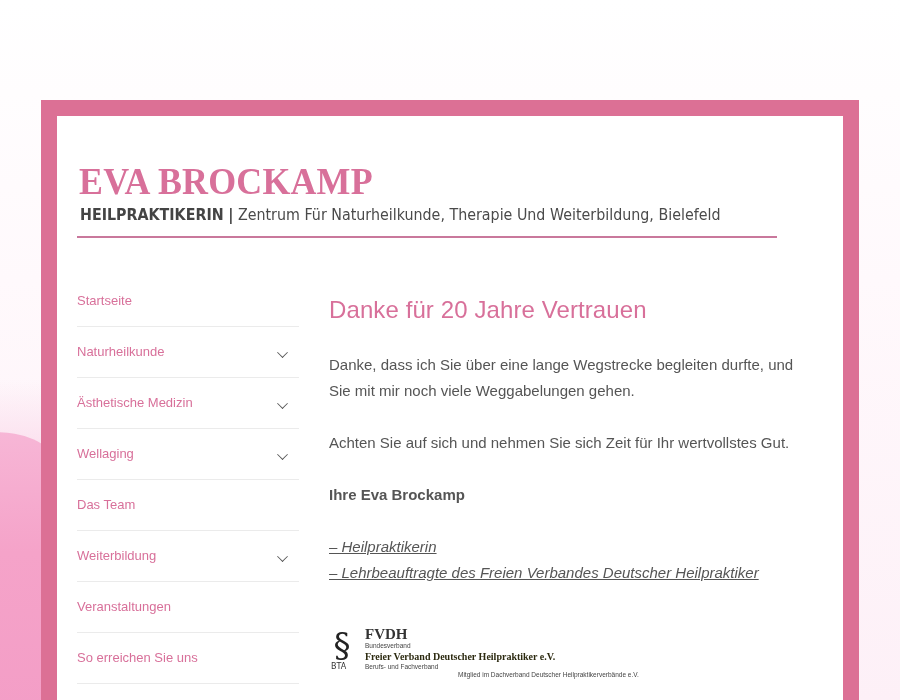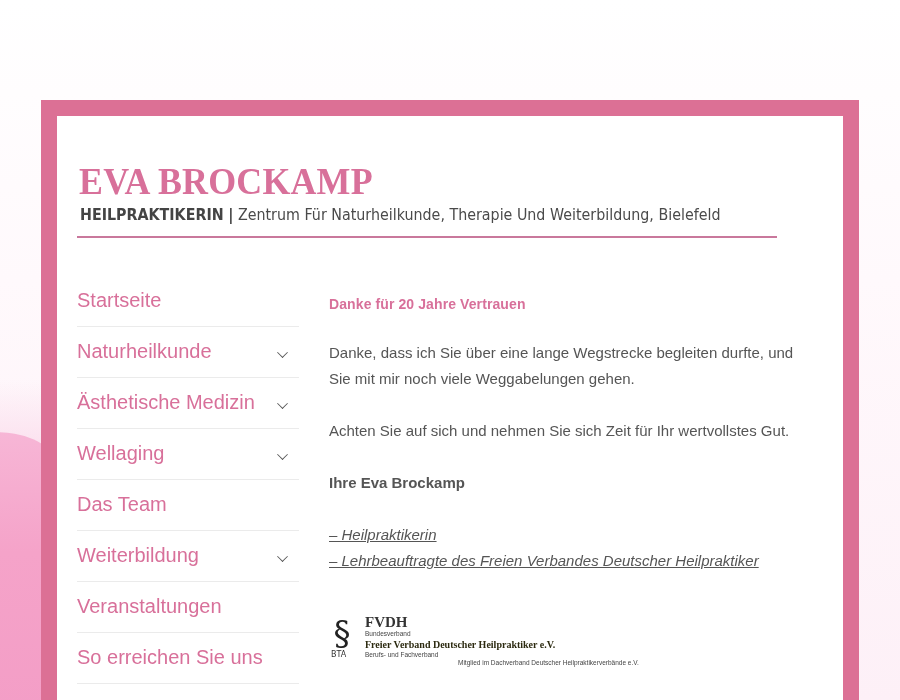--- a/index.html
+++ b/index.html
@@ -41,29 +41,29 @@
     .tagline .strong { font-weight: bold; color: #444; }
     .header-rule {
       position: absolute; left: 20px; top: 120px; width: 700px; height: 2px;
       background: #c9789c;
     }
     .nav { position: absolute; left: 20px; top: 160px; width: 222px; }
     .nav-item {
       position: relative; height: 51px; border-bottom: 1px solid #ebebeb;
       display: flex; align-items: center; cursor: pointer;
     }
-    .nav-label { font-size: 20px; color: #d8709a; position: relative; top: -1px; }
+    .nav-label { font-size: 13px; color: #d8709a; position: relative; top: -1px; }
     .chevron {
       position: absolute; right: 12px; top: 21px; width: 9px; height: 9px;
       border-right: 1.3px solid #555; border-bottom: 1.3px solid #555;
       transform: rotate(45deg) scale(0.85);
     }
     .content { position: absolute; left: 272px; top: 180px; width: 480px; }
     .content h1 {
-      font-size: 14px; font-weight: bold; color: #d8709a; margin-bottom: 28px;
+      font-size: 24px; font-weight: normal; color: #d8709a; margin-bottom: 28px;
       letter-spacing: 0.1px;
     }
     .content p { font-size: 15px; color: #555; line-height: 26px; }
     .p1 { margin-bottom: 26px; }
     .p2 { margin-bottom: 26px; }
     .sig { font-weight: bold; color: #555; margin-bottom: 26px; }
     .role { font-style: italic; text-decoration: underline; }
     .logo {
       position: relative; margin-top: 40px; width: 300px; height: 50px;
     }

